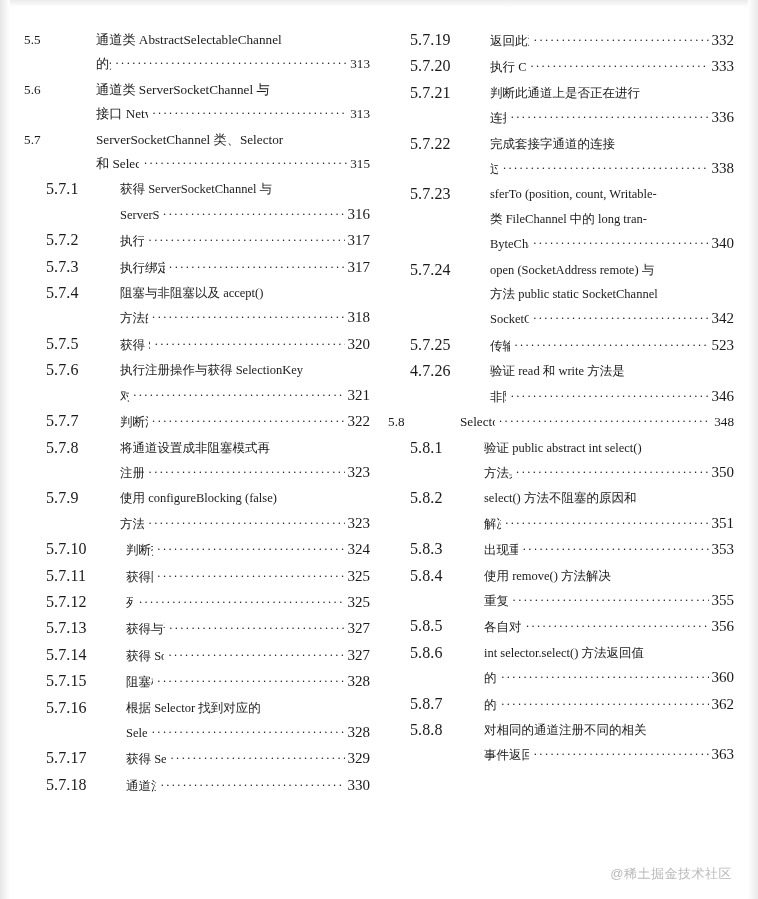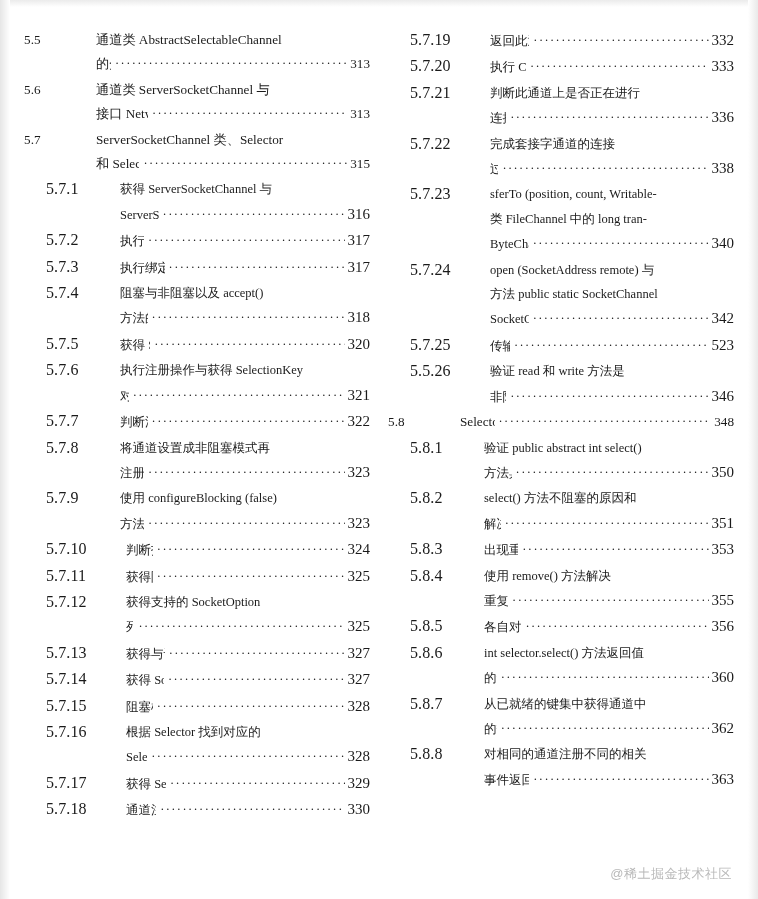--- a/index.html
+++ b/index.html
@@ -282,23 +282,20 @@
           <div class="line">
             <span class="txt">获得阻塞锁对象</span>
             <span class="dots"></span>
             <span class="pg">325</span>
           </div>
         </div>
       </div>
       <div class="entry lvl2 lvl2-wide">
         <div class="num">5.7.12</div>
         <div class="body">
-          <div class="line nodots">
-            <span class="txt">获得支持的 SocketOption</span>
-          </div>
           <div class="line">
             <span class="txt">列表</span>
             <span class="dots"></span>
             <span class="pg">325</span>
           </div>
         </div>
       </div>
       <div class="entry lvl2 lvl2-wide">
         <div class="num">5.7.13</div>
         <div class="body">
@@ -446,21 +443,21 @@
         <div class="num">5.7.25</div>
         <div class="body">
           <div class="line">
             <span class="txt">传输大文件</span>
             <span class="dots"></span>
             <span class="pg">523</span>
           </div>
         </div>
       </div>
       <div class="entry lvl2 lvl2-wide">
-        <div class="num">5.5.26</div>
+        <div class="num">4.7.26</div>
         <div class="body">
           <div class="line nodots">
             <span class="txt">验证 read 和 write 方法是</span>
           </div>
           <div class="line">
             <span class="txt">非阻塞的</span>
             <span class="dots"></span>
             <span class="pg">346</span>
           </div>
         </div>
@@ -543,23 +540,20 @@
           <div class="line">
             <span class="txt">的含义</span>
             <span class="dots"></span>
             <span class="pg">360</span>
           </div>
         </div>
       </div>
       <div class="entry lvl2">
         <div class="num">5.8.7</div>
         <div class="body">
-          <div class="line nodots">
-            <span class="txt">从已就绪的键集中获得通道中</span>
-          </div>
           <div class="line">
             <span class="txt">的数据</span>
             <span class="dots"></span>
             <span class="pg">362</span>
           </div>
         </div>
       </div>
       <div class="entry lvl2">
         <div class="num">5.8.8</div>
         <div class="body">

